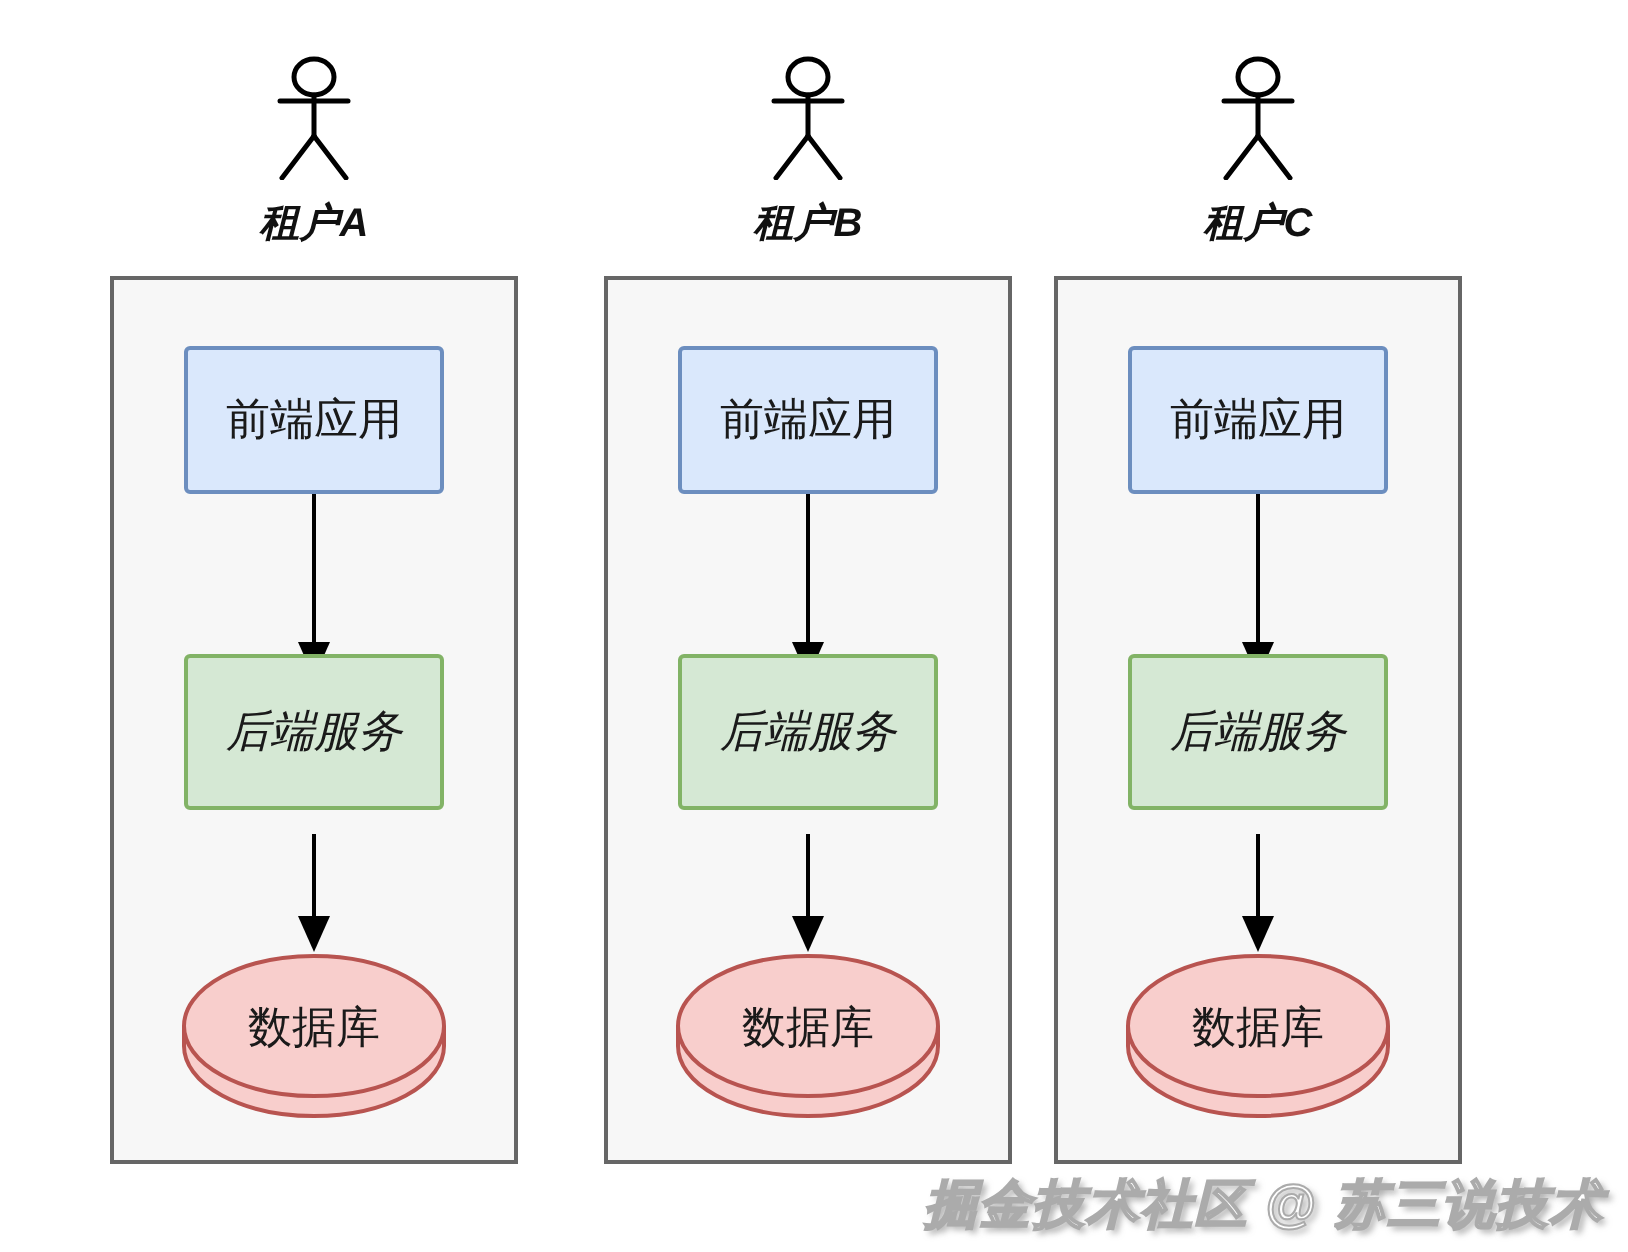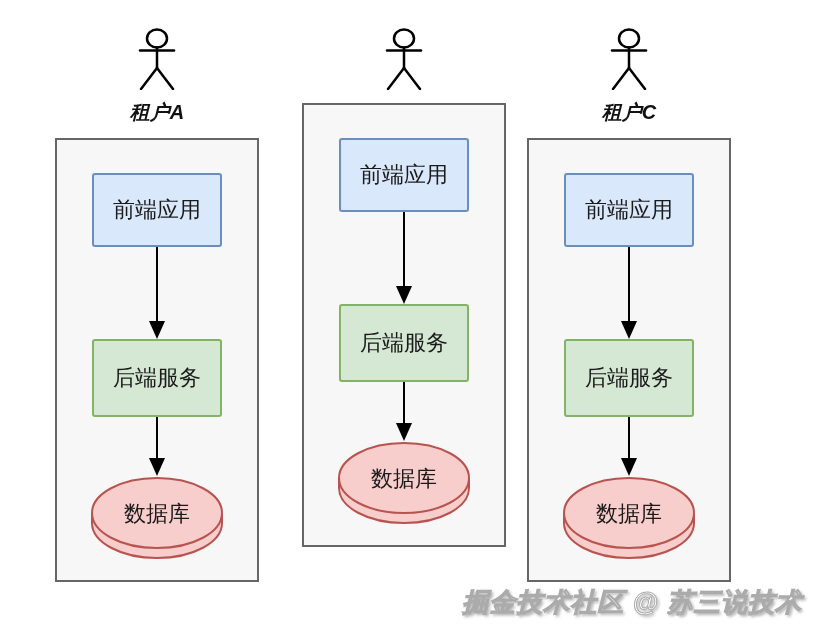--- a/index.html
+++ b/index.html
@@ -71,24 +71,25 @@
     color: #1a1a1a;
     white-space: nowrap;
   }
   .frontend-box {
     top: 33px;
     height: 70px;
     background: var(--frontend-fill, #dae8fc);
     border: 2px solid var(--frontend-border, #6c8ebf);
   }
   .backend-box {
-    top: 199px;
+    top: 187px;
     height: 74px;
     background: var(--backend-fill, #d5e8d4);
     border: 2px solid var(--backend-border, #82b366);
+    font-style: italic;
   }
   .arrow-svg {
     position: absolute;
     left: 50%;
     transform: translateX(-50%);
     width: 20px;
     display: block;
   }
   .arrow-1 { top: 107px; height: 92px; }
   .arrow-2 { top: 277px; height: 59px; }
@@ -167,20 +168,21 @@
   </div>
 
   <div class="tenant-column tenant-b">
     <svg class="actor-svg" viewBox="0 0 78 62">
       <ellipse class="actor-head" cx="39" cy="10.5" rx="10" ry="9"></ellipse>
       <line class="actor-line" x1="22" y1="22.5" x2="56" y2="22.5"></line>
       <line class="actor-line" x1="39" y1="19.5" x2="39" y2="40"></line>
       <line class="actor-line" x1="39" y1="40" x2="23" y2="61"></line>
       <line class="actor-line" x1="39" y1="40" x2="55" y2="61"></line>
     </svg>
+    <div class="tenant-label">租户B</div>
     <div class="tenant-container">
       <div class="node-box frontend-box">前端应用</div>
       <svg class="arrow-svg arrow-1" viewBox="0 0 20 92">
         <line class="arrow-line" x1="10" y1="0" x2="10" y2="75"></line>
         <polygon class="arrow-head" points="2,74 18,74 10,92"></polygon>
       </svg>
       <div class="node-box backend-box">后端服务</div>
       <svg class="arrow-svg arrow-2" viewBox="0 0 20 59">
         <line class="arrow-line" x1="10" y1="0" x2="10" y2="42"></line>
         <polygon class="arrow-head" points="2,41 18,41 10,59"></polygon>

